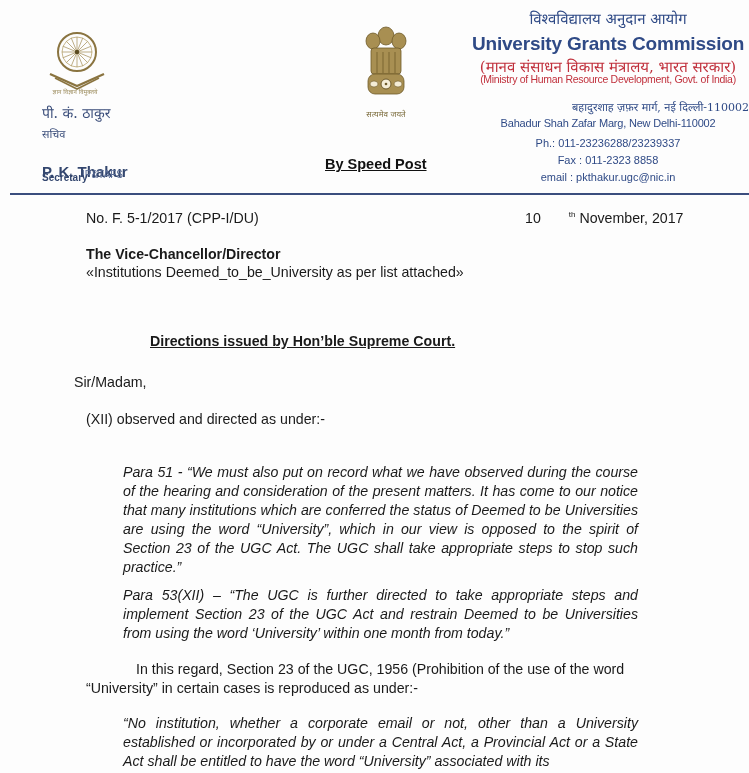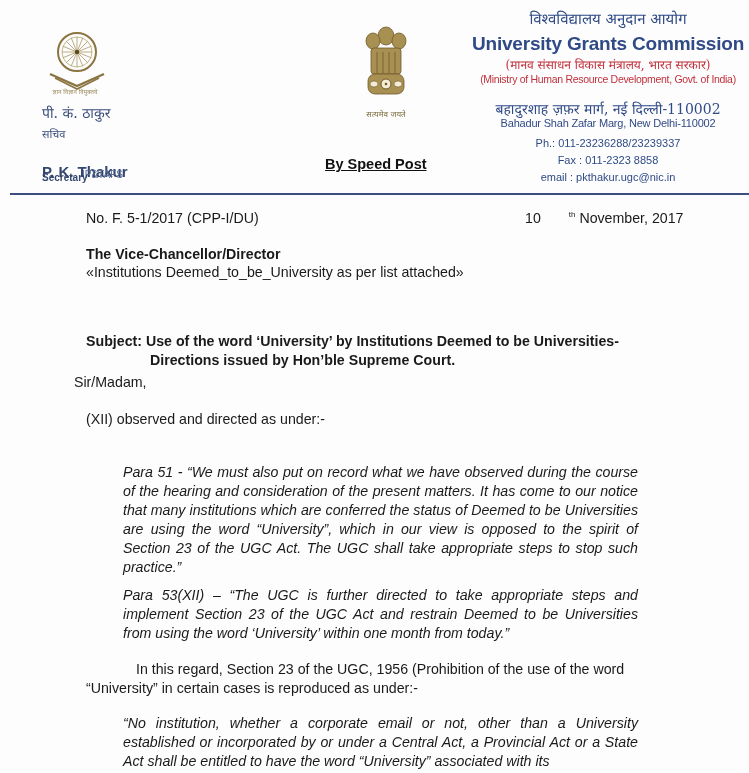--- a/index.html
+++ b/index.html
@@ -17,42 +17,42 @@
   
   #emblem { left: 362px; top: 24px; width: 48px; height: 84px; }
   .emblem-motto { left: 355px; top: 108px; width: 62px; text-align: center; font-family: "DejaVu Serif", serif; font-size: 8px; color: #7a6a3a; }
 
   .speed-post { left: 325px; top: 156px; font-size: 14.5px; font-weight: bold; text-decoration: underline; color: #111; }
 
   
   .rh { right: 0; width: 282px; left: 467px; text-align: center; font-family: "Liberation Sans Narrow", "Liberation Sans", sans-serif; }
   .org-hindi { top: 8px; font-family: "DejaVu Serif", serif; font-size: 15px; color: #2f4a86; }
   .org-eng { top: 33px; font-size: 19px; font-weight: bold; color: #2f4a86; letter-spacing: -0.2px; }
-  .min-hindi { top: 56px; font-family: "DejaVu Serif", serif; font-size: 12px; color: #c0303c; }
+  .min-hindi { top: 56px; font-family: "DejaVu Serif", serif; font-size: 15px; color: #c0303c; }
   .min-eng { top: 73px; font-size: 10.5px; color: #c0303c; letter-spacing: -0.3px; }
-  .addr-hindi { top: 99px; font-family: "DejaVu Serif", serif; font-size: 14px; color: #2f4a86; }
+  .addr-hindi { top: 99px; font-family: "DejaVu Serif", serif; font-size: 11px; color: #2f4a86; text-align: right; }
   .addr-eng { top: 117px; font-size: 11px; color: #2f4a86; letter-spacing: -0.2px; }
   .phone { top: 137px; font-size: 11px; color: #2f4a86; }
   .fax { top: 154px; font-size: 11px; color: #2f4a86; }
   .email { top: 171px; font-size: 11px; color: #2f4a86; }
 
   .head-rule { left: 10px; top: 193px; width: 739px; height: 2px; background: #3b4e7e; }
 
   
   .body-text { font-size: 14.2px; line-height: 19px; color: #1a1a1a; }
   .ref-no { left: 86px; top: 209px; }
   .date { left: 525px; top: 209px; }
   .date sup { font-size: 8px; vertical-align: 6px; line-height: 0; padding-left: 28px; }
 
   .addressee { left: 86px; top: 245px; font-weight: bold; }
   .addressee-inst { left: 86px; top: 263px; }
 
   .subject { left: 86px; top: 332px; width: 610px; font-weight: bold; }
   .subject .label { display: inline-block; }
-  .subject .line2 { padding-left: 64px; }
+  .subject .line2 { padding-left: 64px; text-decoration: underline; }
 
   .salutation { left: 74px; top: 373px; }
 
   .para1 { left: 86px; top: 410px; width: 600px; }
   .para1 .indent { padding-left: 31px; }
 
   .quote { left: 123px; width: 515px; font-style: italic; text-align: justify; text-align-last: left; }
   .quote51 { top: 463px; }
   .quote53 { top: 586px; }
 
@@ -126,21 +126,20 @@
 
 <div class="abs head-rule"></div>
 
 <div class="abs body-text ref-no">No. F. 5-1/2017 (CPP-I/DU)</div>
 <div class="abs body-text date"><span>10</span><sup>th</sup><span> November, 2017</span></div>
 
 <div class="abs body-text addressee">The Vice-Chancellor/Director</div>
 <div class="abs body-text addressee-inst">«Institutions Deemed_to_be_University as per list attached»</div>
 
 <div class="abs body-text subject">
-  <div><span class="label">Subject:</span> <span>Use of the word ‘University’ by Institutions Deemed to be Universities-</span></div>
   <div class="line2">Directions issued by Hon’ble Supreme Court.</div>
 </div>
 
 <div class="abs body-text salutation">Sir/Madam,</div>
 
 <div class="abs body-text para1">
   <div>(XII) observed and directed as under:-</div>
 </div>
 
 <p class="abs body-text quote quote51">Para 51 - “We must also put on record what we have observed during the course of the hearing and consideration of the present matters. It has come to our notice that many institutions which are conferred the status of Deemed to be Universities are using the word “University”, which in our view is opposed to the spirit of Section 23 of the UGC Act.  The UGC shall take appropriate steps to stop such practice.”</p>

